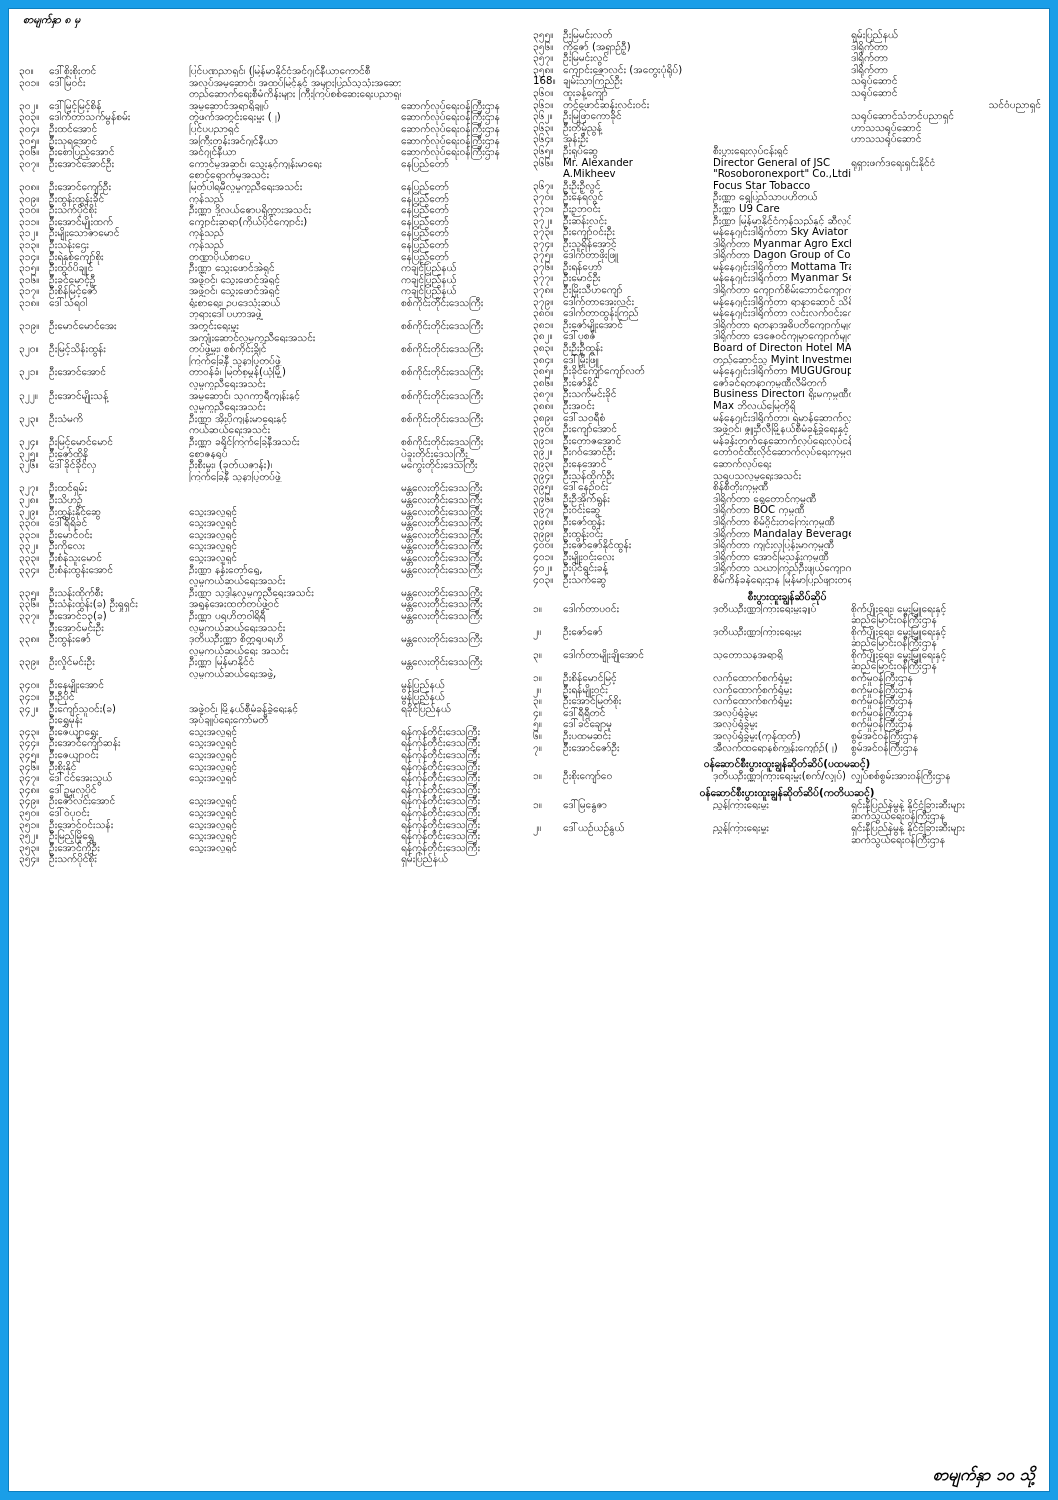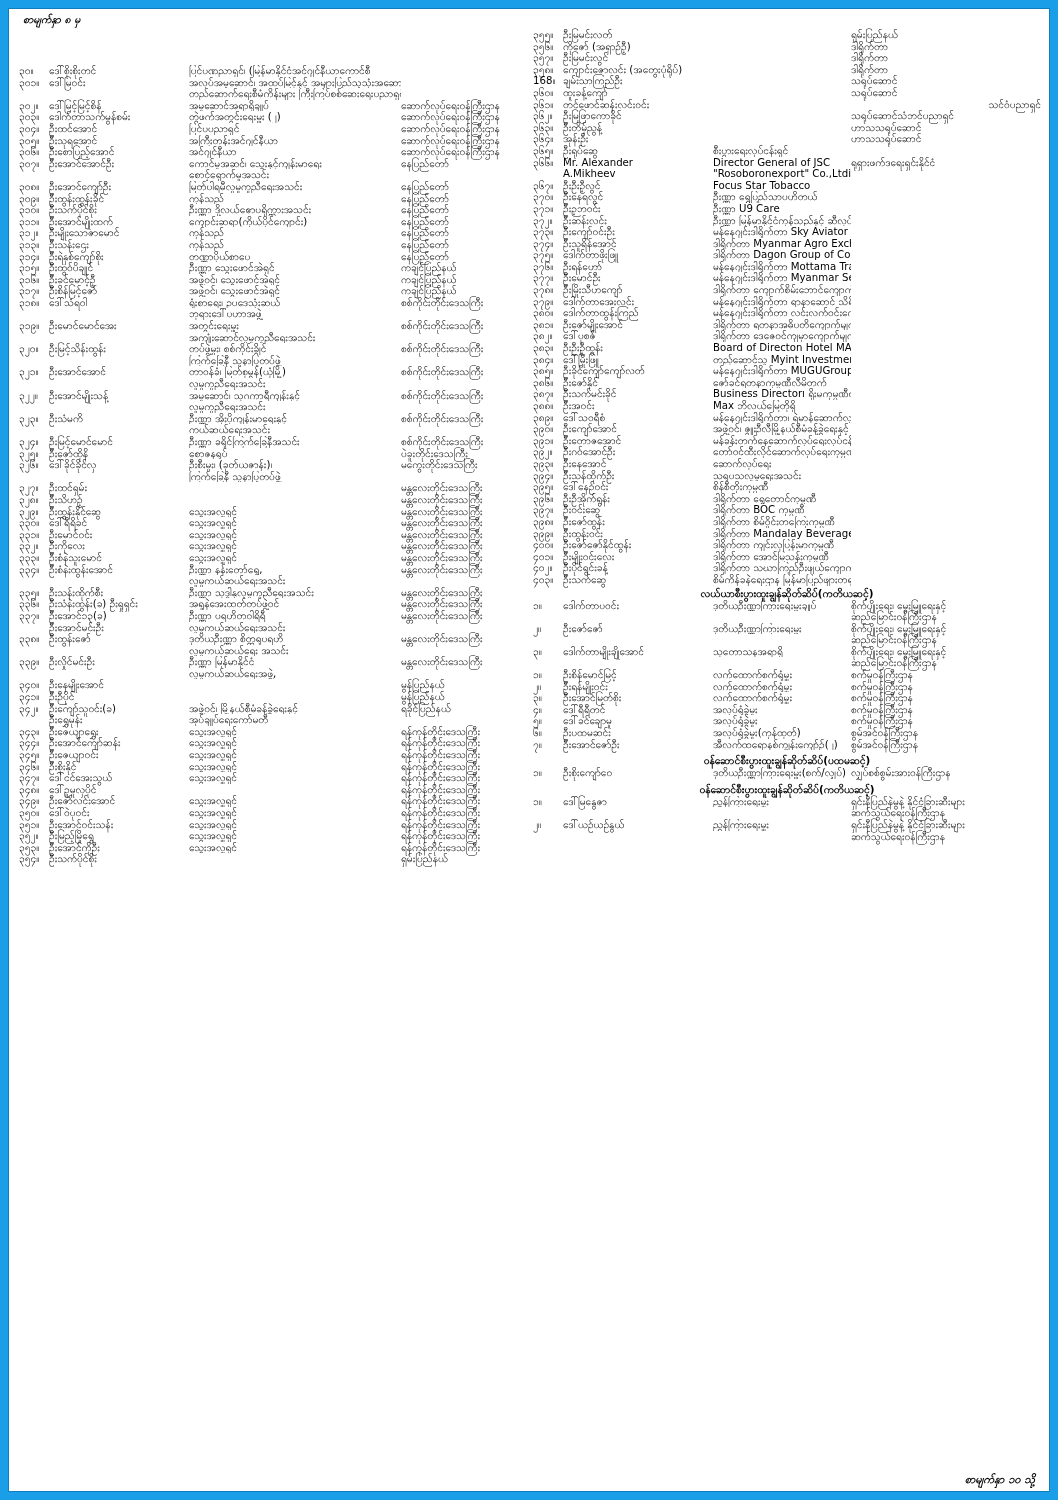--- a/index.html
+++ b/index.html
@@ -18,21 +18,21 @@
     border:1px solid #0d7fc0;
     overflow:hidden;
   }
   .hdr {
     position:absolute; left:14px; top:4px;
     font-size:10.5px; font-style:italic; font-weight:bold;
     color:#000;
   }
   .ftr {
     position:absolute; right:14px; bottom:3px;
-    font-size:11px; font-style:italic; font-weight:bold;
+    font-size:16px; font-style:italic; font-weight:bold;
     color:#000;
   }
   .cols { position:absolute; left:0; top:20px; width:1042px; height:1458px; }
   .col {
     position:absolute; top:0; height:1450px;
   }
   .col.left  { left:10px;  width:510px;margin-top:36px; }
   .col.right { left:524px; width:508px; }
 
   .row {
@@ -771,21 +771,21 @@
             <span class="place" style="width: 190px; flex: 0 0 190px;"></span>
           </div>
           <div class="row">
             <span class="num">၄၀၃။</span>
             <span class="name">ဦးသက်ဆွေ</span>
             <span class="org">စိမ်ကိန်ခနဲရေးဌာန မြန်မာပြည်ဖျားတရုတ် ဟုတိုကြန်နဲလူမှုများအဖွဲ့</span>
             <span class="place" style="width: 190px; flex: 0 0 190px;"></span>
           </div>
         </div>
 
-      <div class="sec">လယ်ယာစီးပွားထူးချွန်ဆိုတ်ဆိပ်(ကတိယဆင့်)</div>
+      <div class="sec mg">စီးပွားထူးချွန်ဆိပ်ဆိုပ်</div>
       <div id="agri-list">
           <div class="row">
             <span class="num">၁။</span>
             <span class="name">ဒေါက်တာပဝင်း</span>
             <span class="org">ဒုတိယဦးဏ္ဏာကြားရေးမှူးချုပ်</span>
             <span class="place" style="width: 190px; flex: 0 0 190px;">စိုက်ပျိုးရေး၊ မွေးမြူရေးနှင့်</span>
           </div>
           <div class="row cont">
             <span class="num"></span>
             <span class="name"></span>

